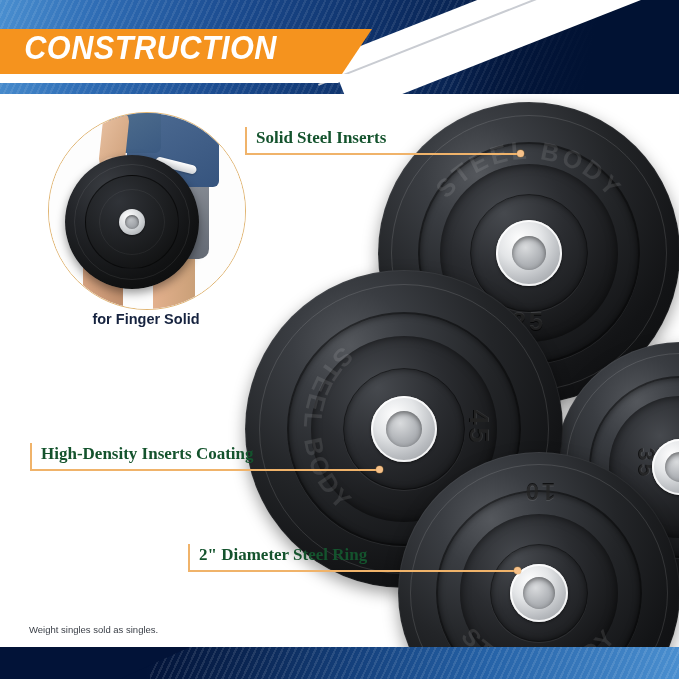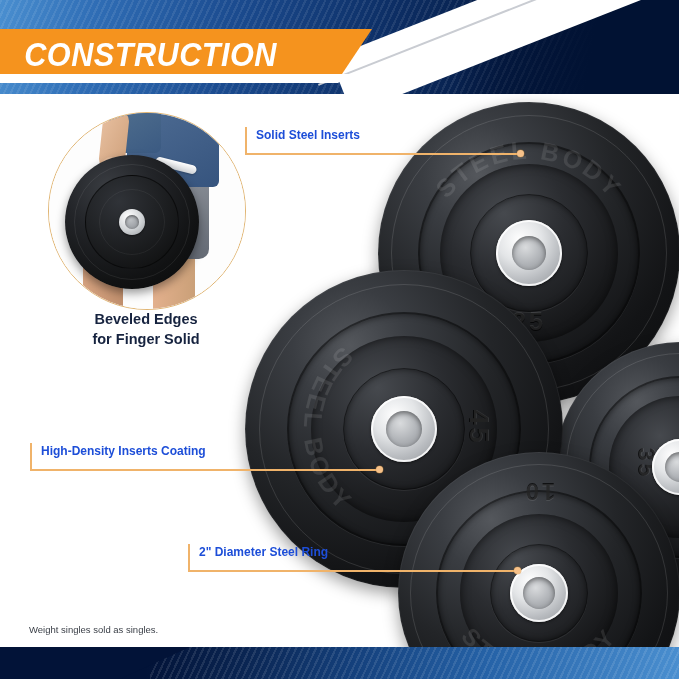--- a/index.html
+++ b/index.html
@@ -39,21 +39,21 @@
     position:absolute;left:318px;top:84px;width:420px;height:2px;
     background:#c9ccd2;
     transform:rotate(-21.5deg);
     transform-origin:left top;
   }
 
   .banner{
     position:absolute;left:0;top:29px;height:45px;width:372px;
     background:#f5931e;
     clip-path:polygon(0 0, 372px 0, 342px 45px, 0 45px);
-    display:flex;align-items:flex-end;
+    display:flex;align-items:flex-start;
   }
   .banner-shadow{
     position:absolute;left:0;top:74px;height:9px;width:352px;
     background:#ffffff;
     clip-path:polygon(0 0, 352px 0, 338px 9px, 0 9px);
   }
   .banner-title{
     color:#ffffff;
     font-size:33px;
     font-weight:bold;
@@ -164,25 +164,25 @@
     position:absolute;left:54px;top:54px;width:26px;height:26px;border-radius:50%;
     background:radial-gradient(circle at 36% 30%, #ffffff, #cfd2d5 55%, #9a9da2);
     box-shadow:0 1px 2px rgba(0,0,0,0.5);
   }
   .inset-hub .b{position:absolute;left:6px;top:6px;width:14px;height:14px;border-radius:50%;background:radial-gradient(circle at 40% 35%,#bdc0c4,#8c9095);box-shadow:inset 0 1px 3px rgba(0,0,0,0.5);}
   .bar-stub{position:absolute;left:106px;top:48px;width:42px;height:9px;border-radius:5px;background:linear-gradient(180deg,#ffffff,#cfd2d6);box-shadow:0 1px 2px rgba(0,0,0,0.25);transform:rotate(14deg);}
 
   
   .callout-label{
     position:absolute;
-    color:#1d4ed8;
-    font-size:12px;
+    color:#14532d;
+    font-size:17px;
     font-weight:bold;
     white-space:nowrap;
-    font-family:Liberation Sans, sans-serif;
+    font-family:Liberation Serif, serif;
   }
   .lead-v{position:absolute;width:1.6px;background:#f0b36a;}
   .lead-h{position:absolute;height:1.6px;background:#f0b36a;}
   .lead-dot{position:absolute;width:7px;height:7px;border-radius:50%;background:#f6c189;box-shadow:0 0 0 0.5px rgba(200,140,60,.5);}
 
   .caption{
     position:absolute;
     text-align:center;
     color:#16233f;
     font-size:14.5px;
@@ -297,21 +297,20 @@
         <div class="g1"></div>
         <div class="g2"></div>
         <div class="g3"></div>
         <div class="inset-hub">
           <div class="b"></div>
         </div>
       </div>
     </div>
   </div>
   <div class="caption" style="left:28px;top:310px;width:236px;">
-    <div>Beveled Edges</div>
     <div>for Finger Solid</div>
   </div>
 
   <div class="lead-v" style="left:245px;top:127px;height:28px;"></div>
   <div class="lead-h" style="left:245px;top:153px;width:275px;"></div>
   <div class="lead-dot" style="left:517px;top:150px;"></div>
   <div class="callout-label" style="left:256px;top:128px;">Solid Steel Inserts</div>
 
   <div class="lead-v" style="left:30px;top:443px;height:28px;"></div>
   <div class="lead-h" style="left:30px;top:469px;width:350px;"></div>

